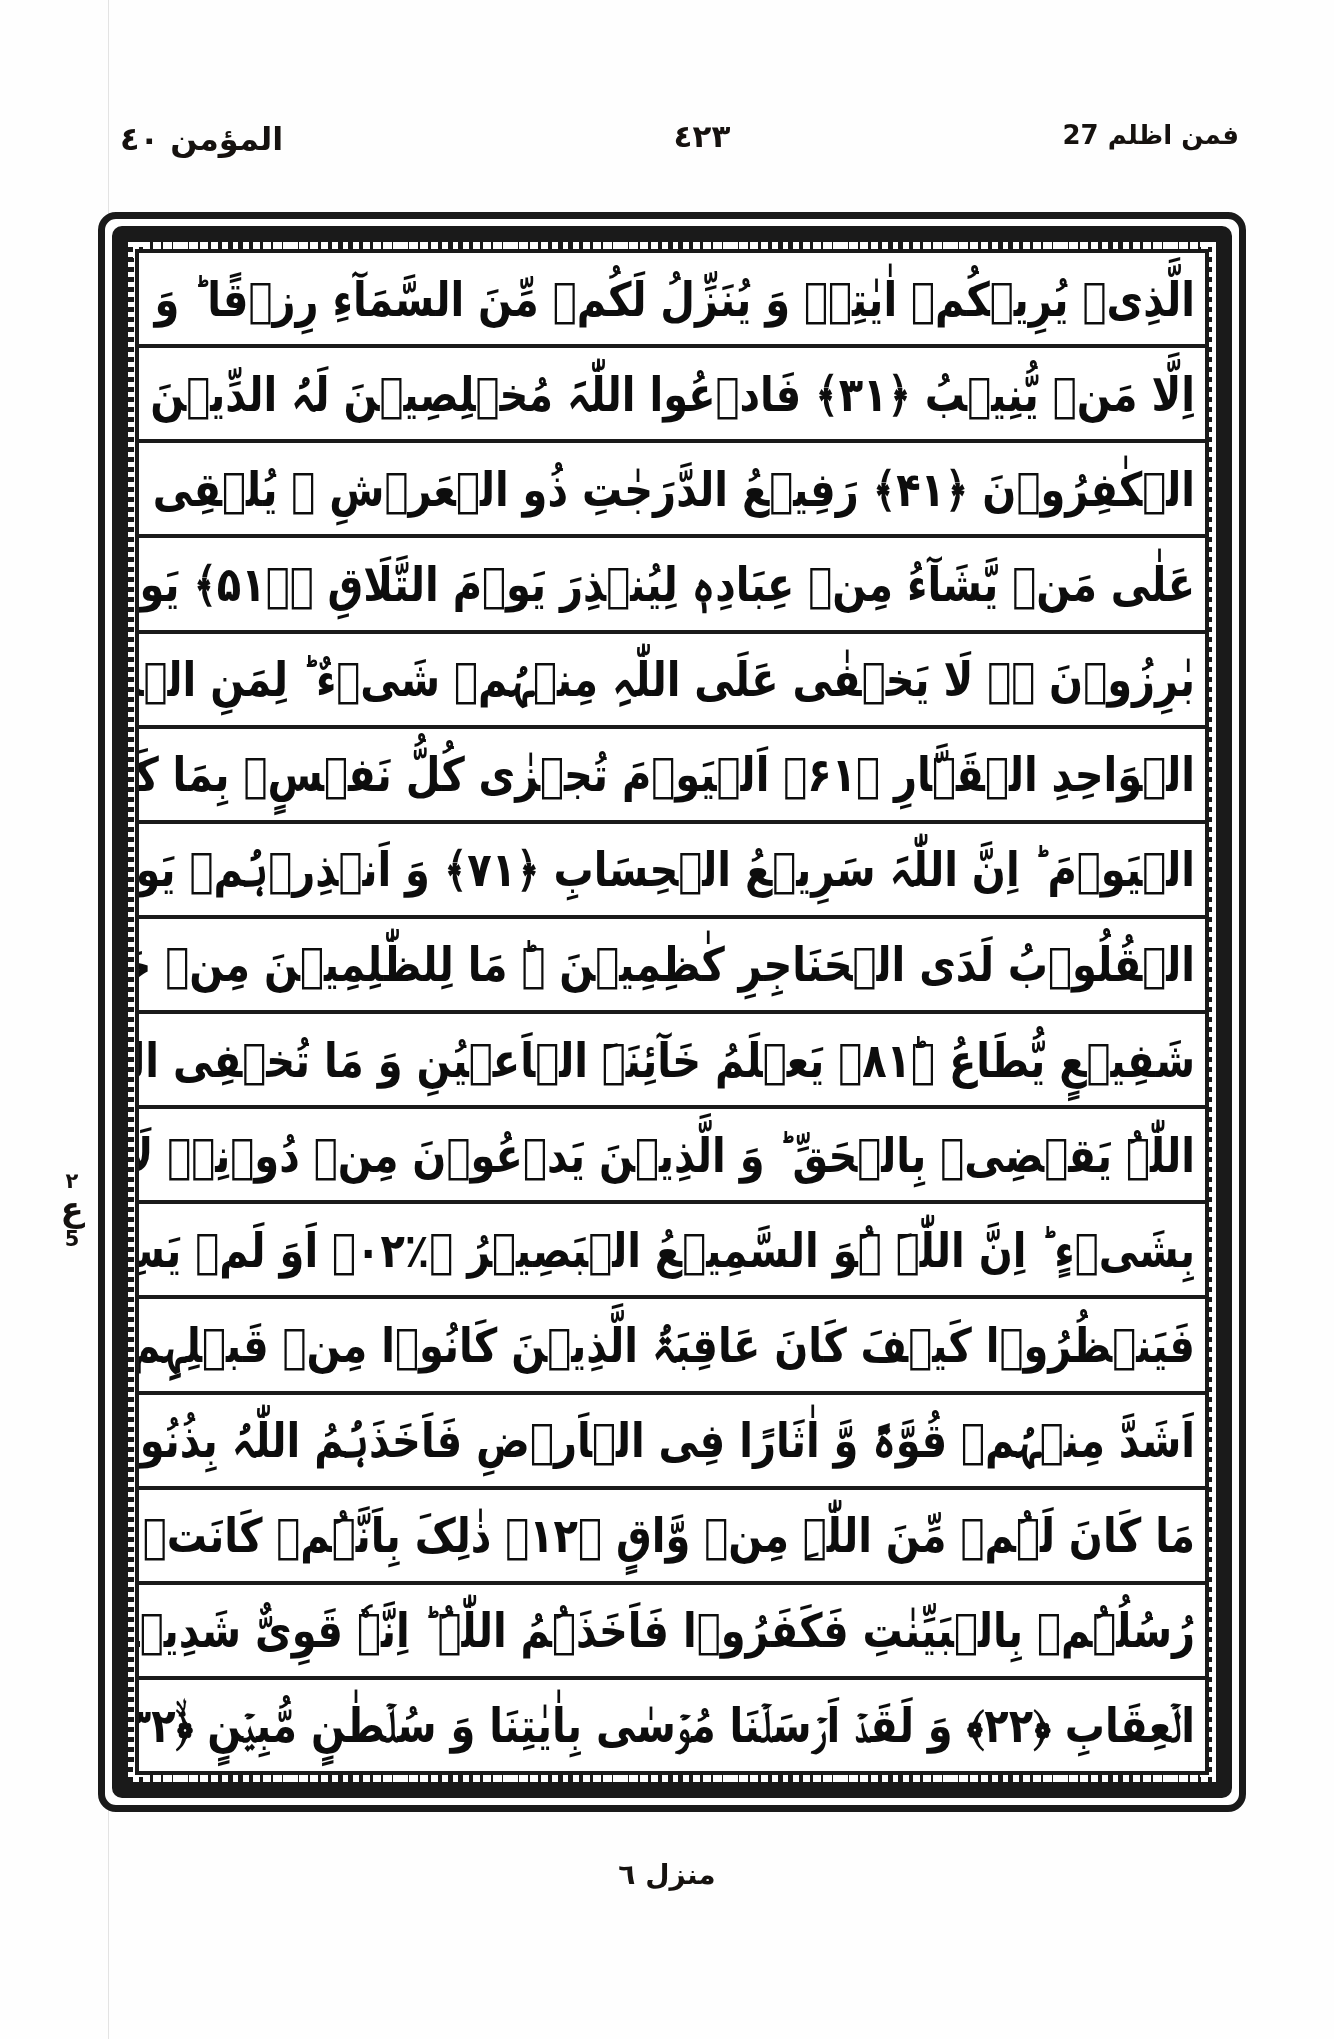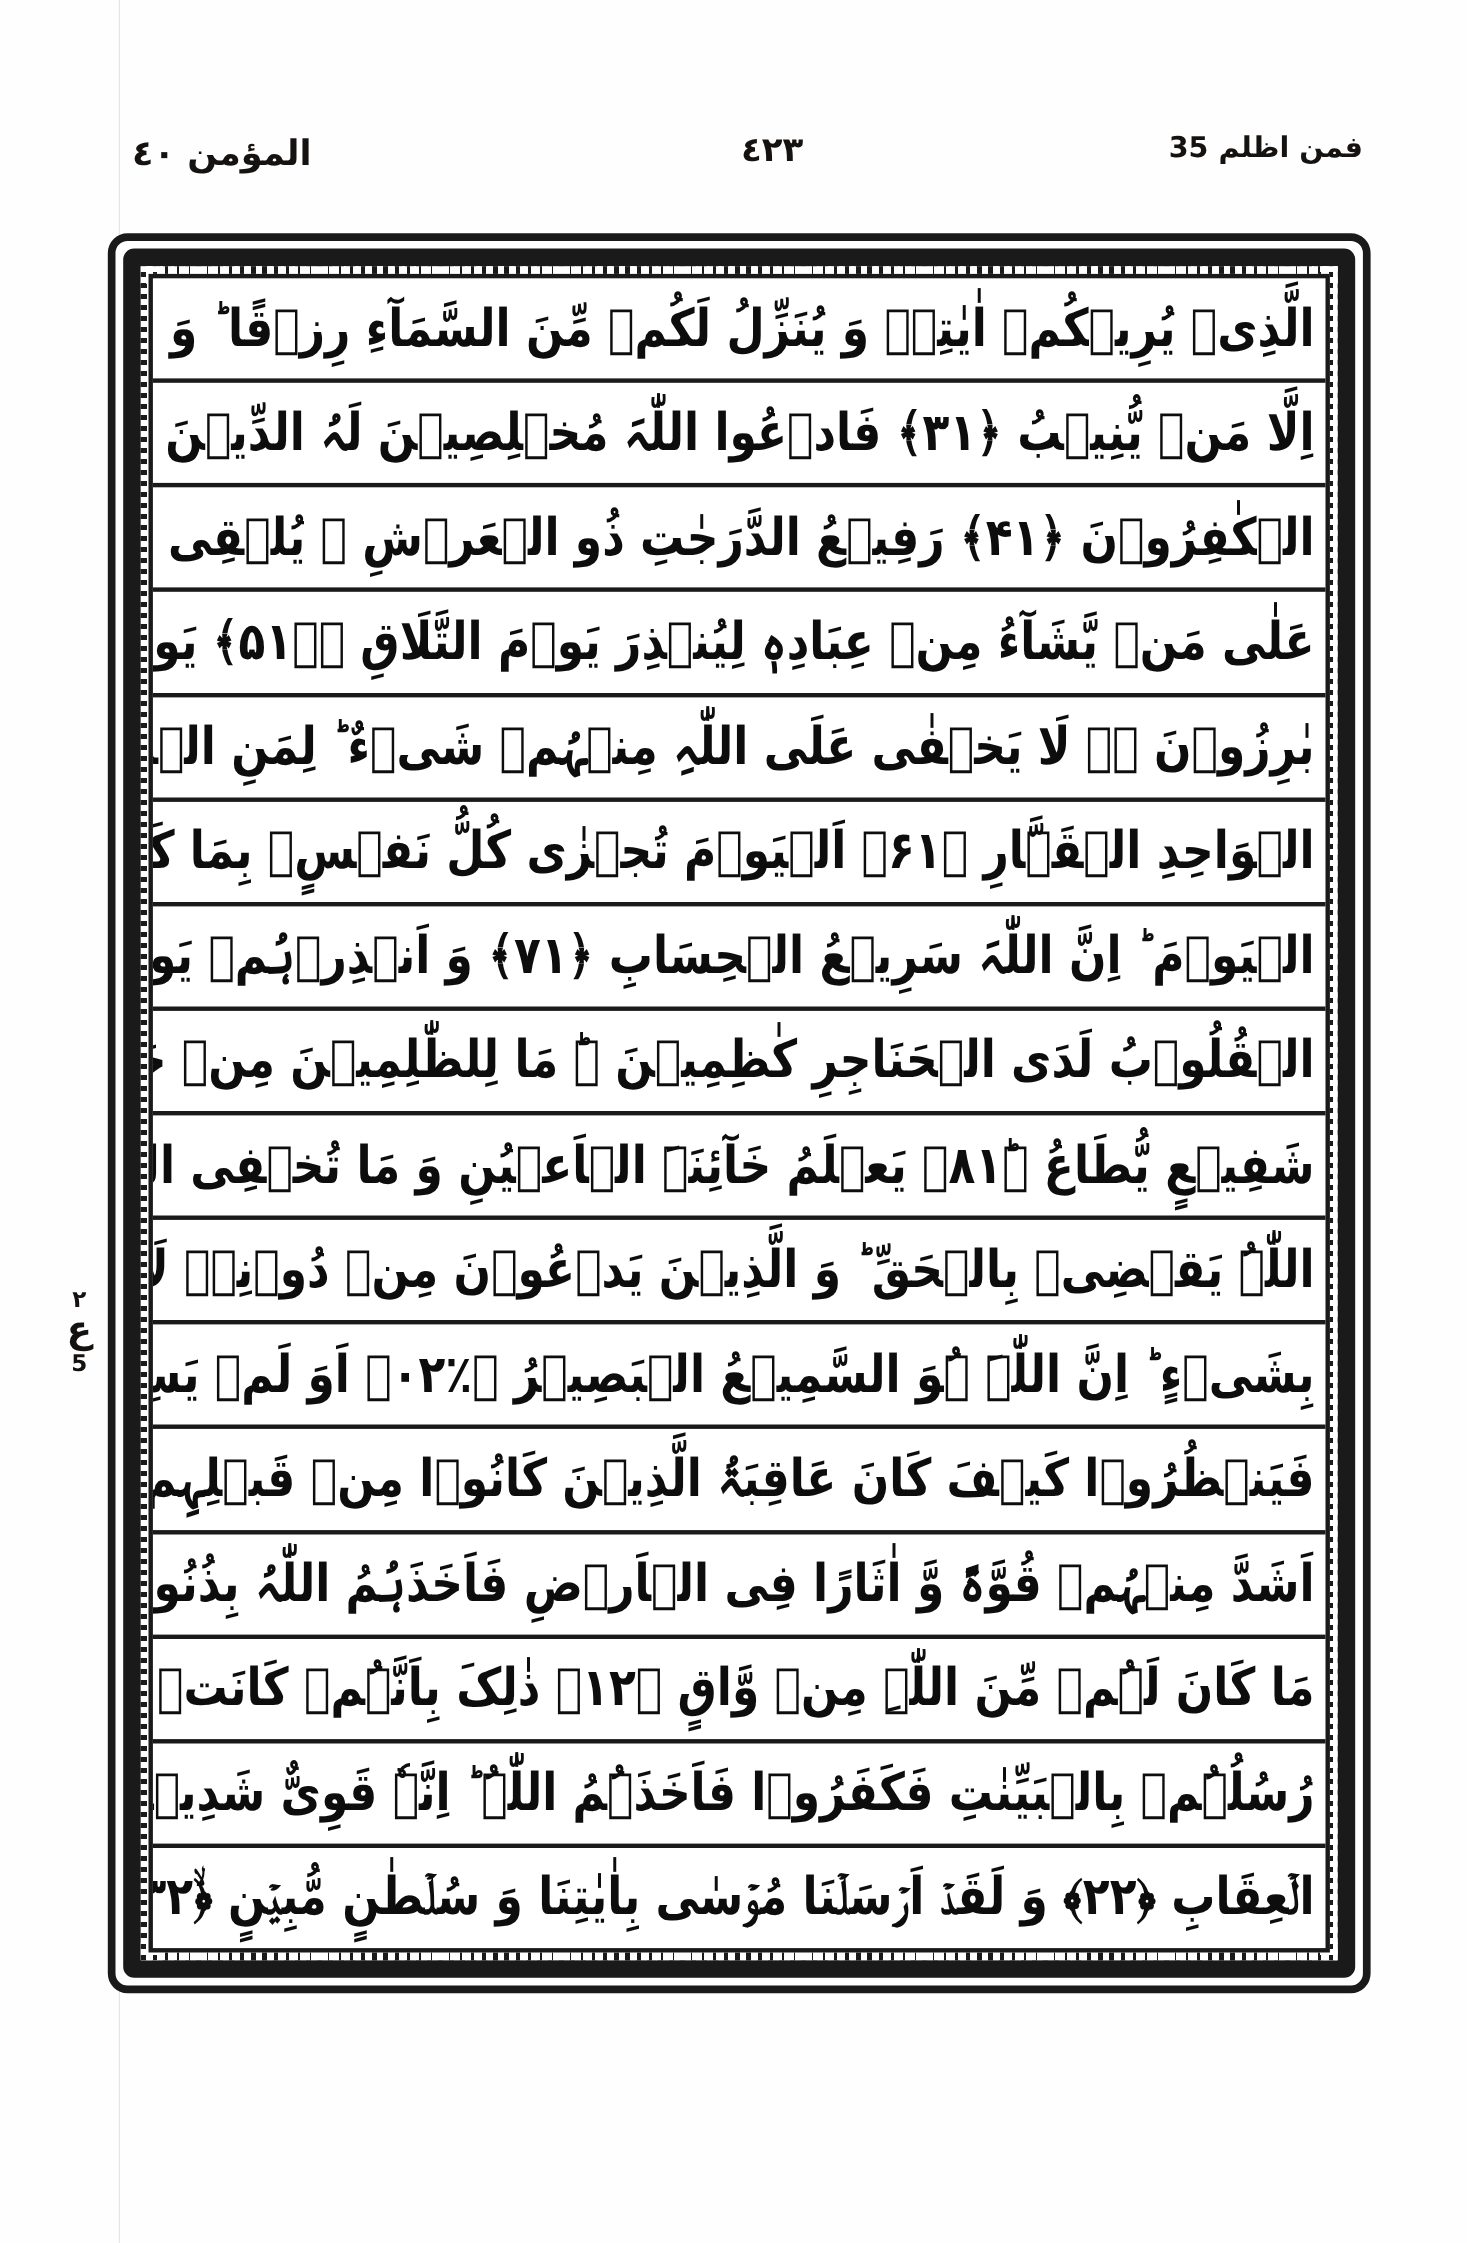--- a/index.html
+++ b/index.html
@@ -131,21 +131,21 @@
   }
 </style>
 </head>
 <body>
 
 <div class="page">
 
   <div class="gutter"></div>
 
   <div class="header">
-    <div class="hdr-text hdr-juz">فمن اظلم 35</div>
+    <div class="hdr-text hdr-juz">فمن اظلم 27</div>
     <div class="hdr-text hdr-page">٤٢٣</div>
     <div class="hdr-text hdr-surah">المؤمن ٤٠</div>
   </div>
 
   <div class="ruku">
     <span class="r-top">٢</span>
     <span class="r-mid">ع</span>
     <span class="r-bot">5</span>
   </div>
 
@@ -197,14 +197,15 @@
         </div>
         <div class="ayah-line">
           <div class="ayah-text" lang="ar" dir="rtl">رُسُلُہُمۡ بِالۡبَیِّنٰتِ فَکَفَرُوۡا فَاَخَذَہُمُ اللّٰہُ ؕ اِنَّہٗ قَوِیٌّ شَدِیۡدُ</div>
         </div>
         <div class="ayah-line">
           <div class="ayah-text" lang="ar" dir="rtl">الۡعِقَابِ ﴿۲۲﴾ وَ لَقَدۡ اَرۡسَلۡنَا مُوۡسٰی بِاٰیٰتِنَا وَ سُلۡطٰنٍ مُّبِیۡنٍ ﴿ۙ۲۳﴾</div>
         </div>
       </div>
   </div>
 
+  <div class="footer">منزل ٦</div>
 
 </div>
 
 </body></html>

